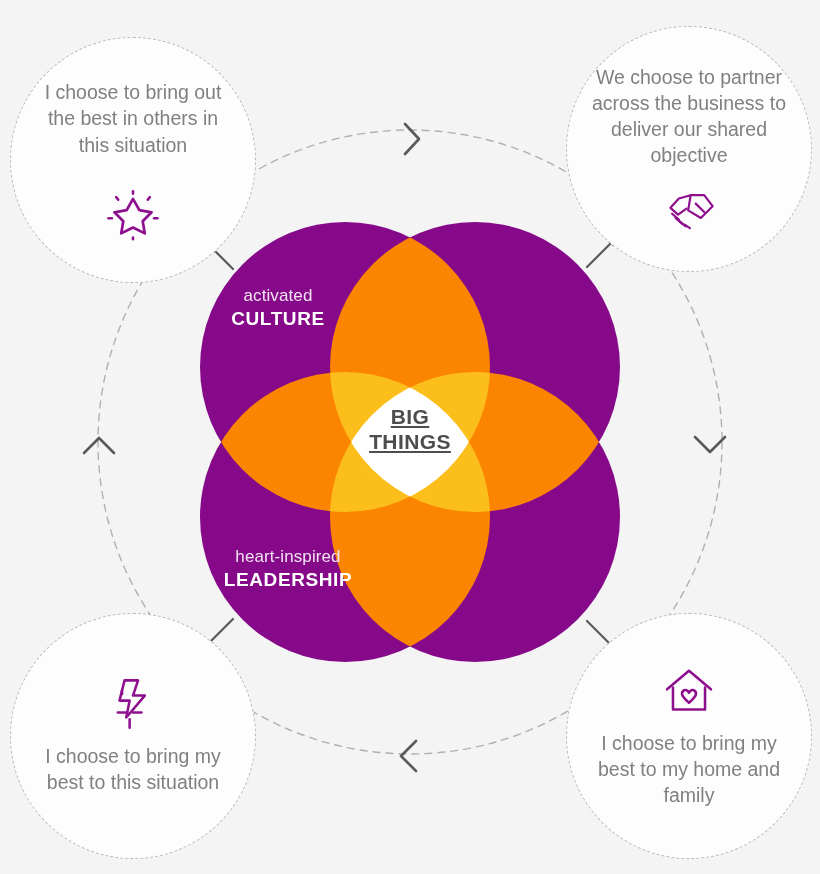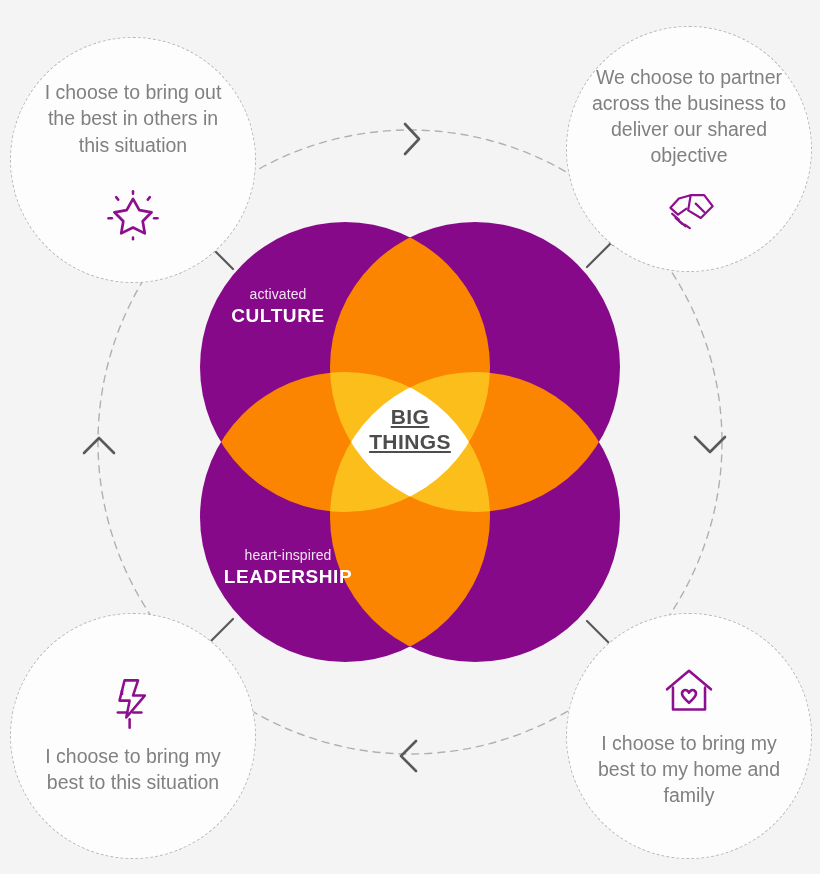--- a/index.html
+++ b/index.html
@@ -39,21 +39,21 @@
   .venn-label {
     position: absolute;
     text-align: center;
     line-height: 1.18;
     color: #ffffff;
     width: 190px;
     pointer-events: none;
   }
   .venn-label .sub {
     display: block;
-    font-size: 14px;
+    font-size: 17px;
     font-weight: 400;
     letter-spacing: 0.1px;
     color: #f2e3f2;
     margin-bottom: 2px;
   }
   .venn-label .main {
     display: block;
     font-size: 19px;
     font-weight: 700;
     letter-spacing: 0.6px;

